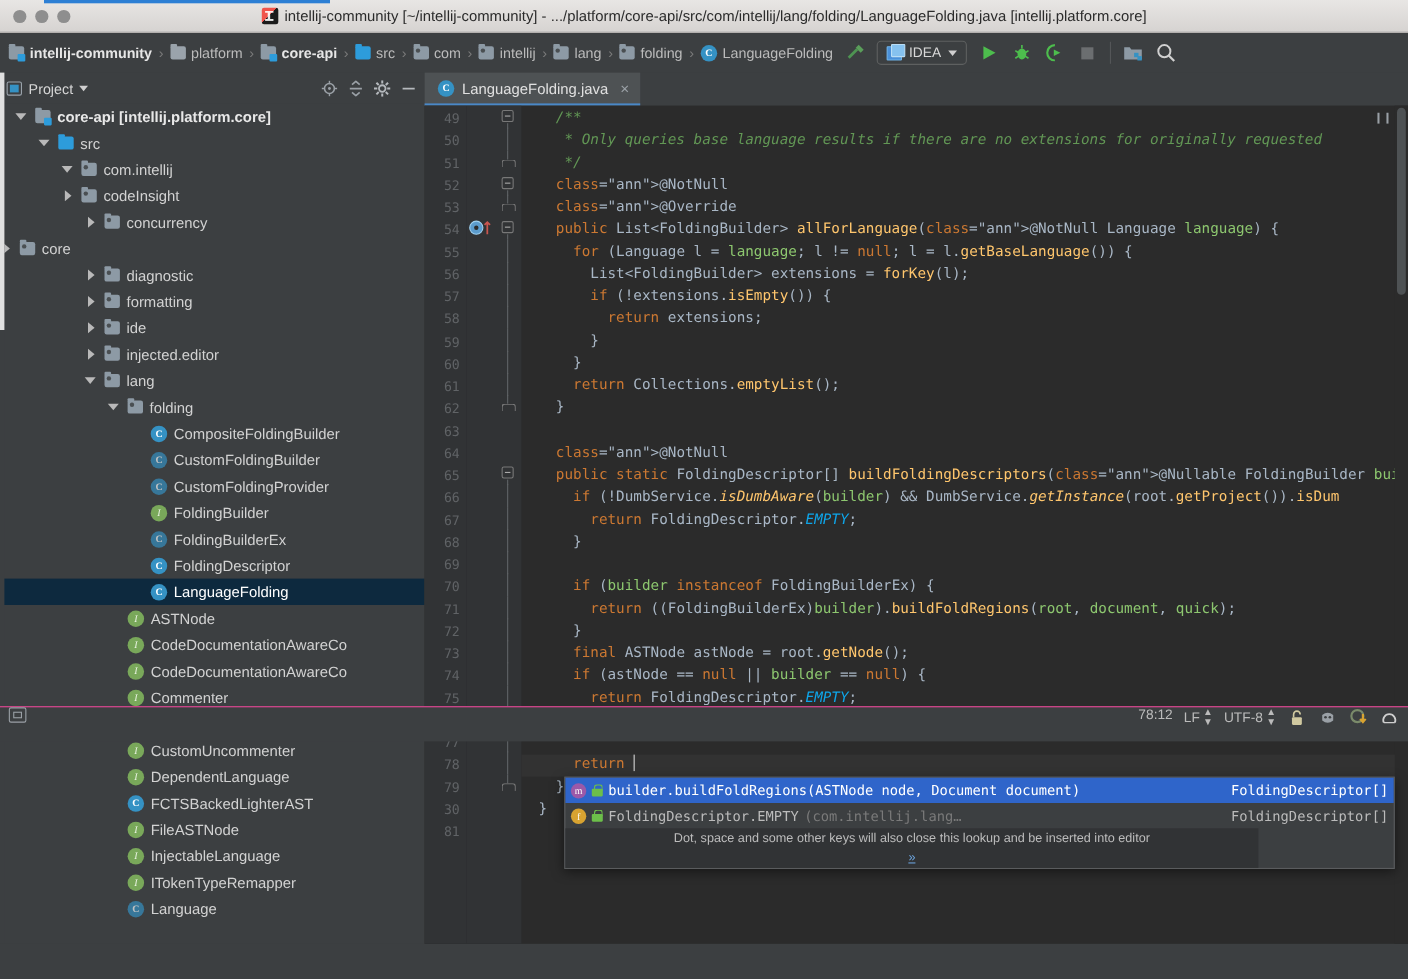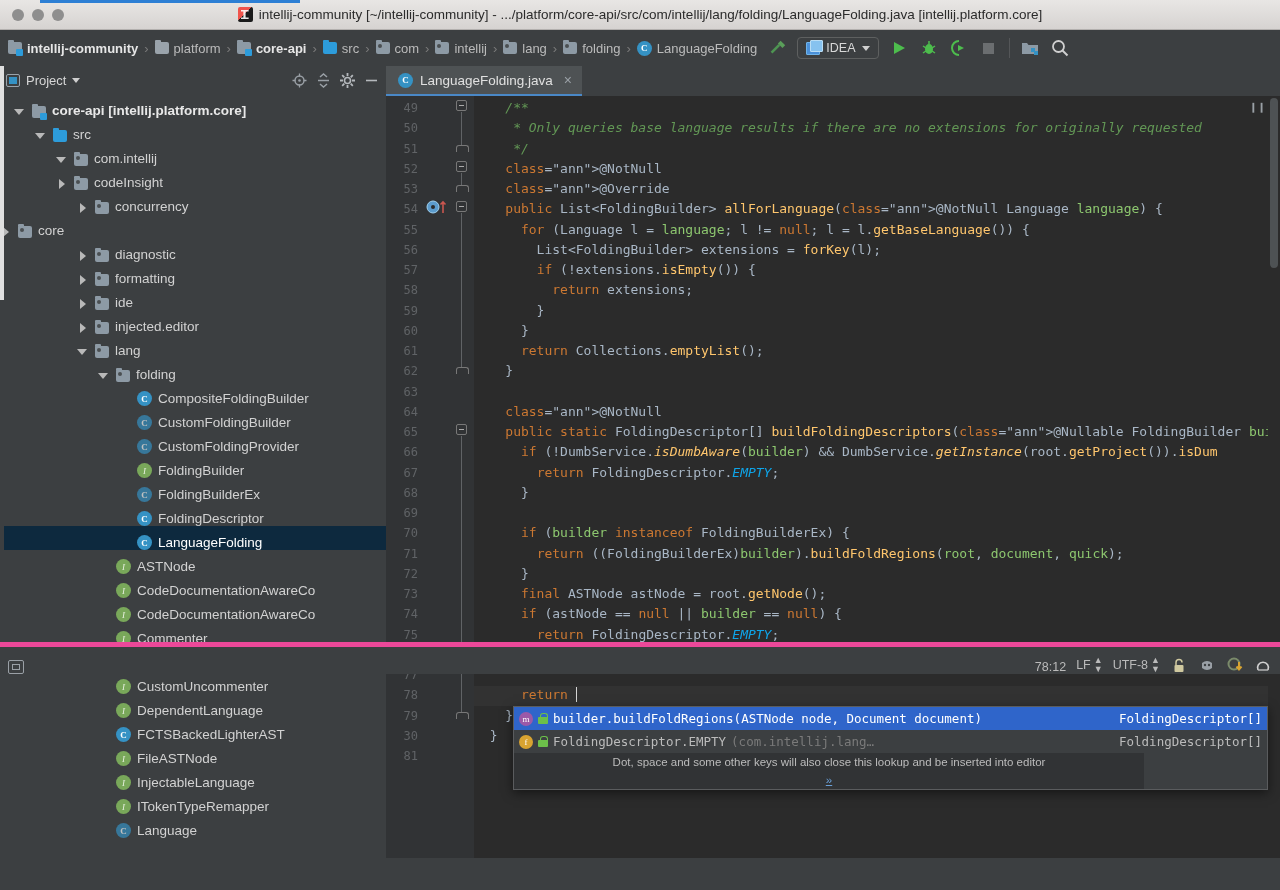--- a/index.html
+++ b/index.html
@@ -95,21 +95,21 @@
   .proj-ico { width:14px;height:13px;border:1.5px solid #9aa3ab;border-radius:2px;position:relative;background:#3c3f41;}
   .proj-ico::after{content:"";position:absolute;inset:2px;background:#3592c4;}
   .ph-spacer { flex: 1; }
   .ph-icon { width:18px;height:18px;display:flex;align-items:center;justify-content:center;color:#9aa0a6; }
 
   .proj-tree {
     position: absolute; top: 94px; left: 0; width: 386px; height: 764px;
     background: #3c3f41; overflow: hidden; font-size: 13.5px;
   }
   .tnode {
-    display:flex; align-items:flex-end; height:24px; gap:6px; white-space:nowrap;
+    display:flex; align-items:center; height:24px; gap:6px; white-space:nowrap;
     color:#d2d2d2; padding-right:4px;
   }
   .tnode.selected { background:#0d293e; color:#ffffff; }
   .tnode .name.bold { font-weight:bold; color:#e8e8e8; }
   .arrow { width:12px;height:12px;flex:0 0 auto;position:relative; }
   .arrow.closed::after{content:"";position:absolute;left:3px;top:1px;border-left:6px solid #b9b9b9;border-top:5px solid transparent;border-bottom:5px solid transparent;}
   .arrow.open::after{content:"";position:absolute;left:0px;top:3px;border-top:6px solid #b9b9b9;border-left:5px solid transparent;border-right:5px solid transparent;}
 
   
   .left-strip { position:absolute; left:0; top:66px; width:4px; height:792px; background:#3c3f41; }
@@ -194,21 +194,21 @@
   .lu-hint a { color:#6aa0d8; text-decoration:underline; }
 
   
   .vsb { position:absolute; right:0; top:96px; width:12px; height:762px; background:#2b2b2b; }
   .vsb .thumb { position:absolute; right:2px; top:2px; width:8px; height:170px; background:#4e5254; border-radius:4px; }
   .pause-mark { position:absolute; right:14px; top:4px; color:#9aa0a6; font-size:12px; letter-spacing:1px; }
 
   
   .statusbar {
     position:absolute; bottom:0; left:0; width:1280px; height:32px; background:#3c3f41;
-    border-top:5px solid #ec4899; display:flex; align-items:flex-end;
+    border-top:1px solid #ec4899; display:flex; align-items:flex-start;
     font-size:12.5px; color:#bbbbbb; padding:0 8px; gap:10px;
   }
   .sb-left-ico { width:16px;height:14px;border:1.5px solid #9aa0a6;border-radius:2px;position:relative; }
   .sb-left-ico::after{content:"";position:absolute;inset:3px;border:1.5px solid #9aa0a6;}
   .sb-spacer { flex:1; }
   .sb-item { display:flex; align-items:center; gap:3px; white-space:nowrap; }
   .updown { display:inline-block; font-size:9px; line-height:9px; color:#bbbbbb; }
   .sb-ico { width:18px;height:18px;display:flex;align-items:center;justify-content:center; }
 </style>
 </head>

